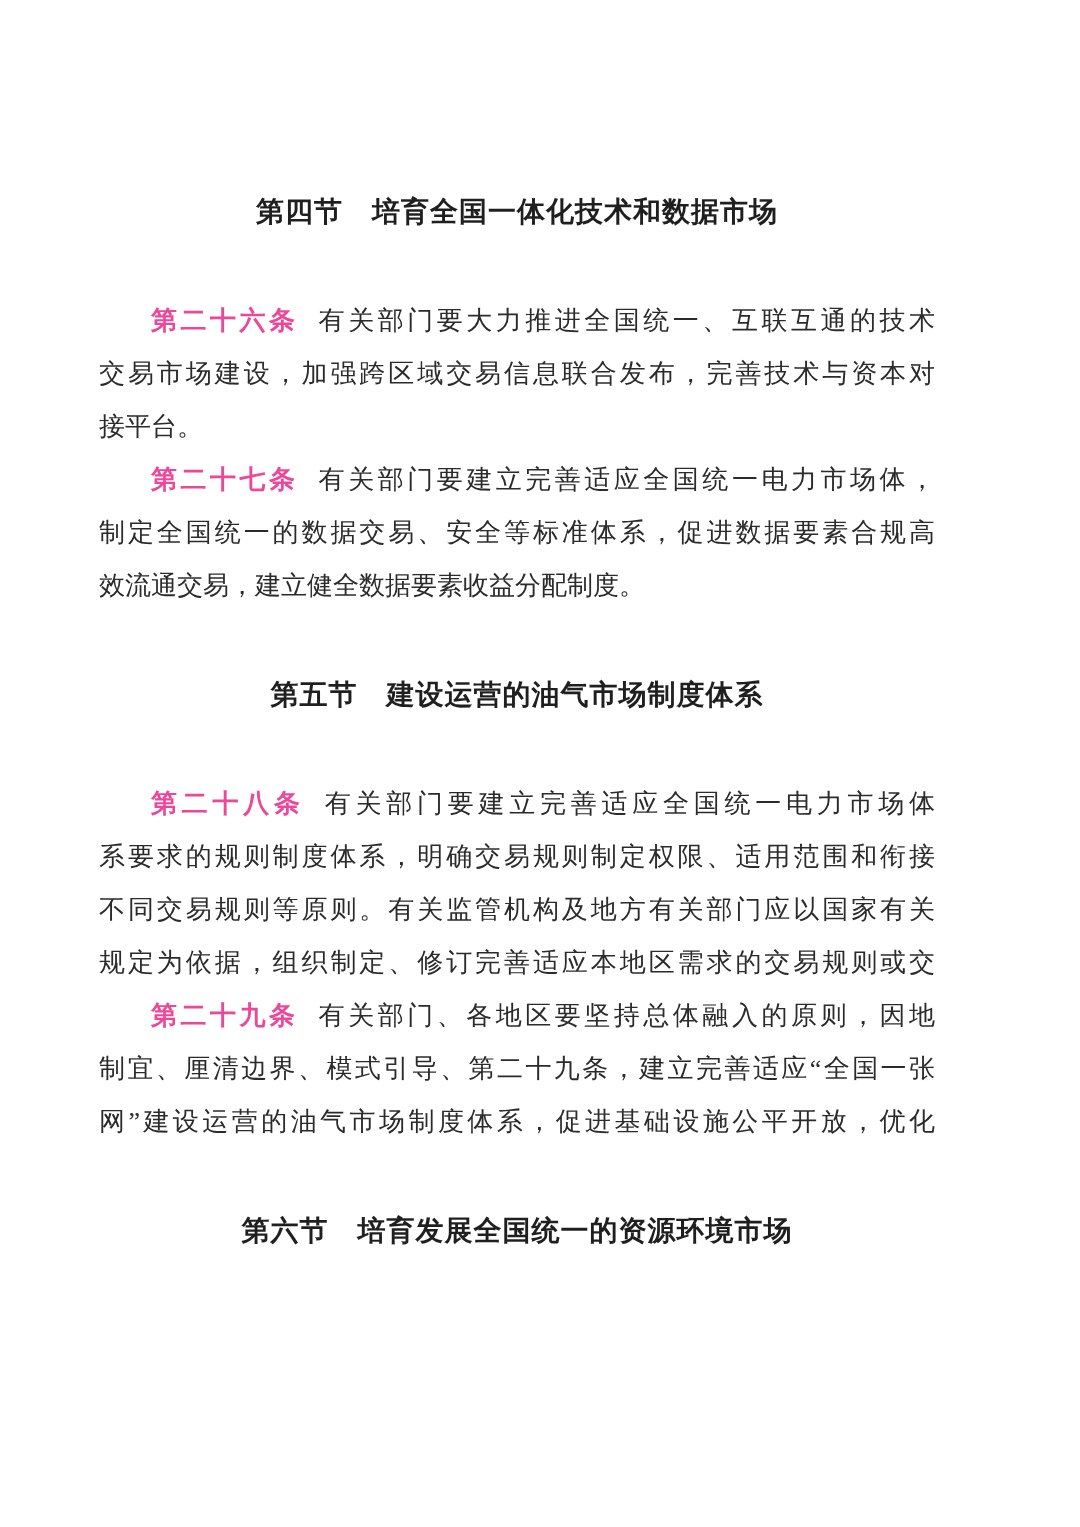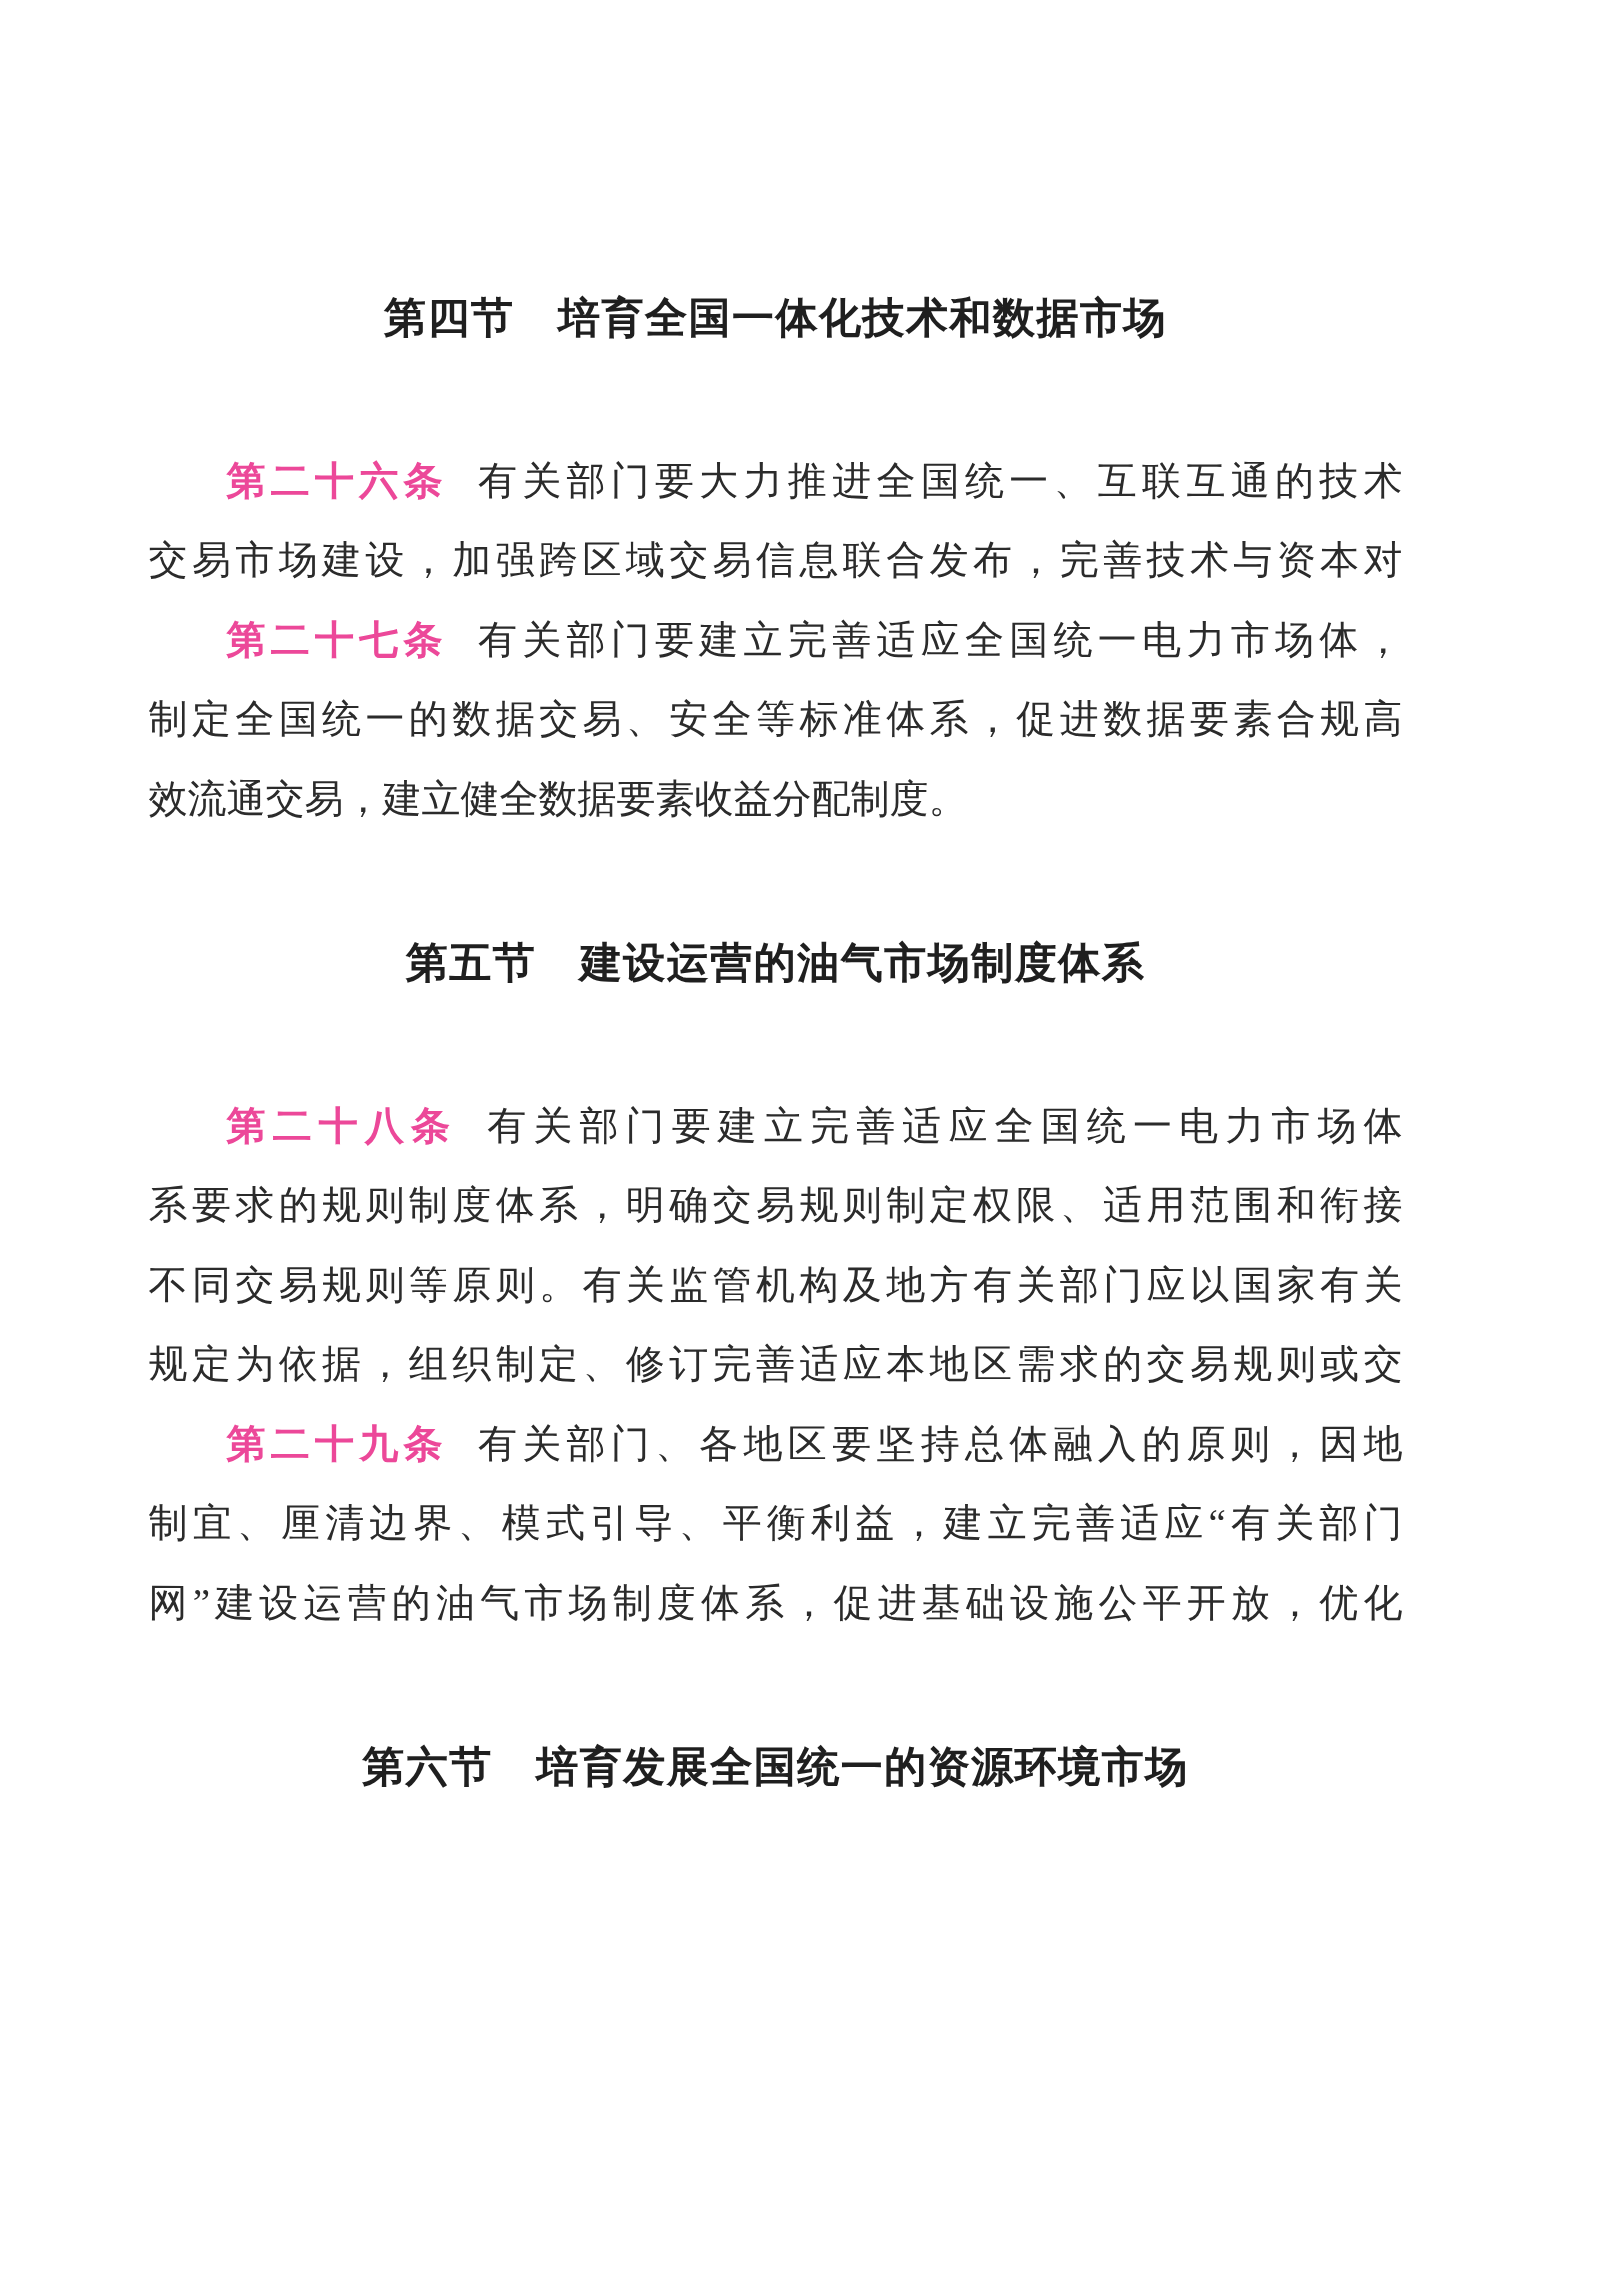--- a/index.html
+++ b/index.html
@@ -66,39 +66,40 @@
 <body>
 
 <div class="page">
   <div class="content">
 
     <h2 class="sec-heading first">第四节　培育全国一体化技术和数据市场</h2>
 
     <div class="article gap-top">
       <div class="line first"><span class="article-label">第二十六条</span><span>有关部门要大力推进全国统一、互联互通的技术</span></div>
       <div class="line">交易市场建设，加强跨区域交易信息联合发布，完善技术与资本对</div>
+      <div class="line last">接平台。</div>
     </div>
 
     <div class="article">
       <div class="line first"><span class="article-label">第二十七条</span><span>有关部门要建立完善适应全国统一电力市场体，</span></div>
       <div class="line">制定全国统一的数据交易、安全等标准体系，促进数据要素合规高</div>
       <div class="line last">效流通交易，建立健全数据要素收益分配制度。</div>
     </div>
 
     <h2 class="sec-heading">第五节　建设运营的油气市场制度体系</h2>
 
     <div class="article gap-top">
       <div class="line first"><span class="article-label">第二十八条</span><span>有关部门要建立完善适应全国统一电力市场体</span></div>
       <div class="line">系要求的规则制度体系，明确交易规则制定权限、适用范围和衔接</div>
       <div class="line">不同交易规则等原则。有关监管机构及地方有关部门应以国家有关</div>
       <div class="line">规定为依据，组织制定、修订完善适应本地区需求的交易规则或交</div>
     </div>
 
     <div class="article">
       <div class="line first"><span class="article-label">第二十九条</span><span>有关部门、各地区要坚持总体融入的原则，因地</span></div>
-      <div class="line">制宜、厘清边界、模式引导、平衡利益，建立完善适应“有关部门</div>
+      <div class="line">制宜、厘清边界、模式引导、第二十九条，建立完善适应“全国一张</div>
       <div class="line">网”建设运营的油气市场制度体系，促进基础设施公平开放，优化</div>
     </div>
 
     <h2 class="sec-heading">第六节　培育发展全国统一的资源环境市场</h2>
 
   </div>
 </div>
 
 </body></html>

